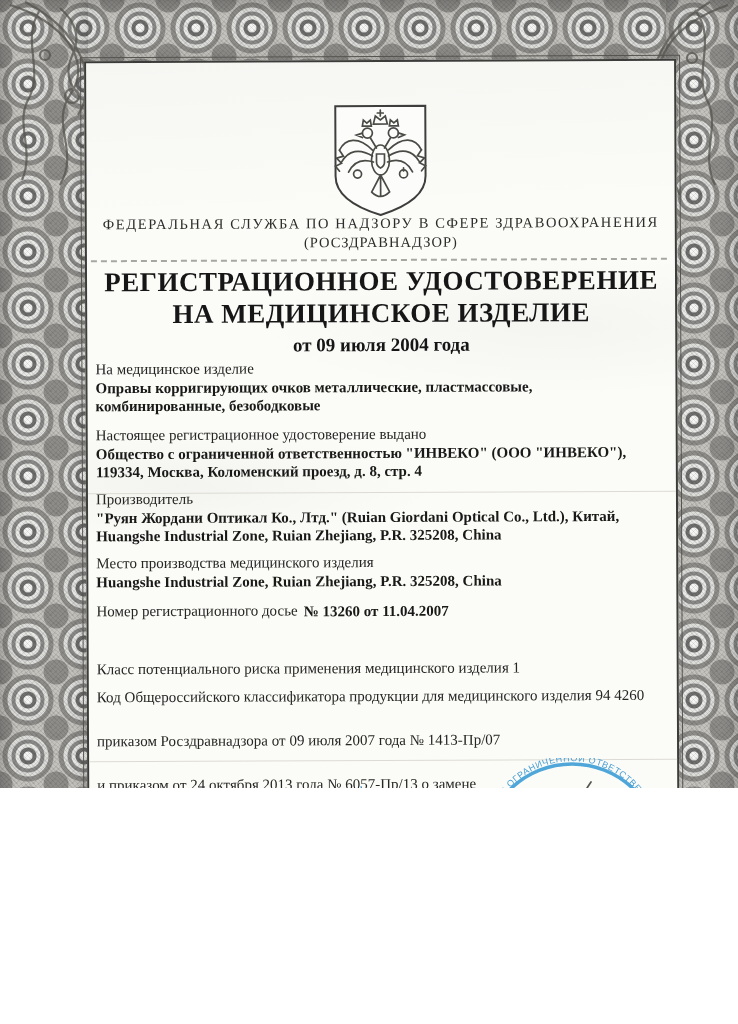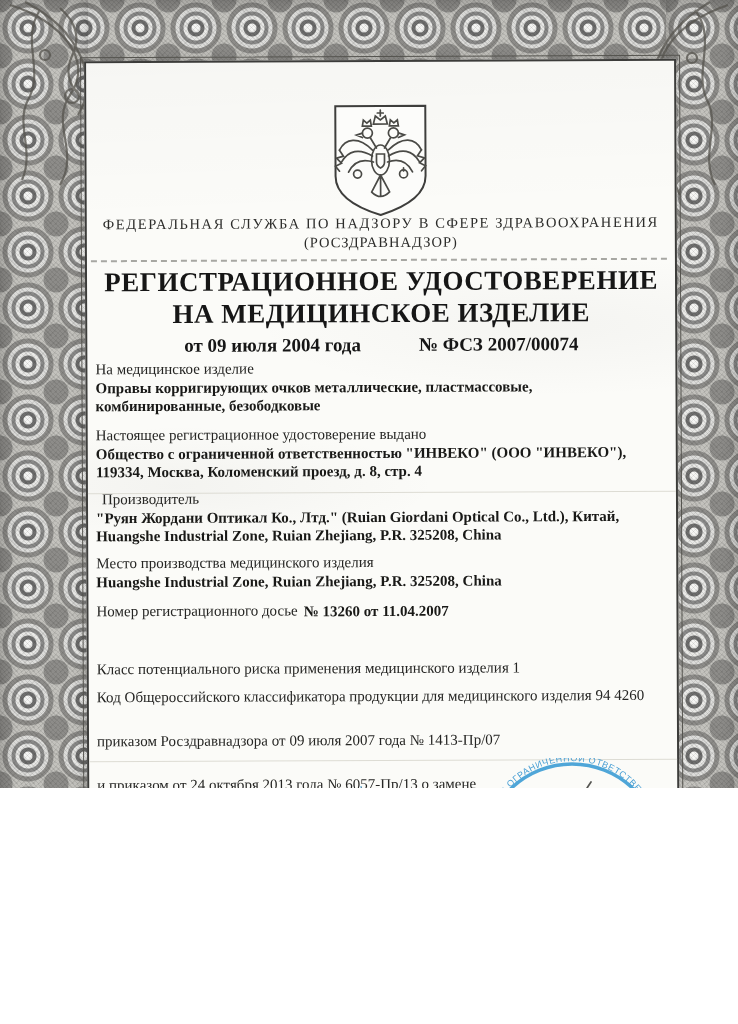--- a/index.html
+++ b/index.html
@@ -135,30 +135,29 @@
     </svg>
 
     <div class="abs agency" style="top:153px">ФЕДЕРАЛЬНАЯ СЛУЖБА ПО НАДЗОРУ В СФЕРЕ ЗДРАВООХРАНЕНИЯ</div>
     <div class="abs agency2" style="top:172px">(РОСЗДРАВНАДЗОР)</div>
     <div class="abs dashrule" style="left:4px;top:197px;width:576px"></div>
 
     <div class="abs doc-title" style="top:204px">РЕГИСТРАЦИОННОЕ УДОСТОВЕРЕНИЕ</div>
     <div class="abs doc-title" style="top:236px">НА МЕДИЦИНСКОЕ ИЗДЕЛИЕ</div>
     <div class="abs date-row" style="top:272px">
       <span>от  09 июля 2004 года</span>
-      <span>№   ФСЗ 2007/00074</span>
     </div>
 
     <div class="abs lbl" style="left:8px;top:298px">На медицинское изделие</div>
     <div class="abs val" style="left:8px;top:316px;width:520px">Оправы корригирующих очков металлические, пластмассовые, комбинированные, безободковые</div>
 
     <div class="abs lbl" style="left:8px;top:364px">Настоящее регистрационное удостоверение выдано</div>
     <div class="abs val" style="left:8px;top:382px;width:572px">Общество с ограниченной ответственностью "ИНВЕКО" (ООО "ИНВЕКО"), 119334, Москва, Коломенский проезд, д. 8, стр. 4</div>
 
-    <div class="abs lbl" style="left:14px;top:428px">Производитель</div>
+    <div class="abs lbl" style="left:8px;top:428px">Производитель</div>
     <div class="abs val" style="left:8px;top:446px;width:578px">"Руян Жордани Оптикал Ко., Лтд." (Ruian Giordani Optical Co., Ltd.), Китай, Huangshe Industrial Zone, Ruian Zhejiang, P.R. 325208, China</div>
 
     <div class="abs lbl" style="left:8px;top:492px">Место производства медицинского изделия</div>
     <div class="abs val" style="left:8px;top:510px;width:578px">Huangshe Industrial Zone, Ruian Zhejiang, P.R. 325208, China</div>
 
     <div class="abs inline-row" style="left:8px;top:540px">
       <span class="lbl">Номер регистрационного досье</span>
       <span class="val">№ 13260 от 11.04.2007</span>
     </div>
 

